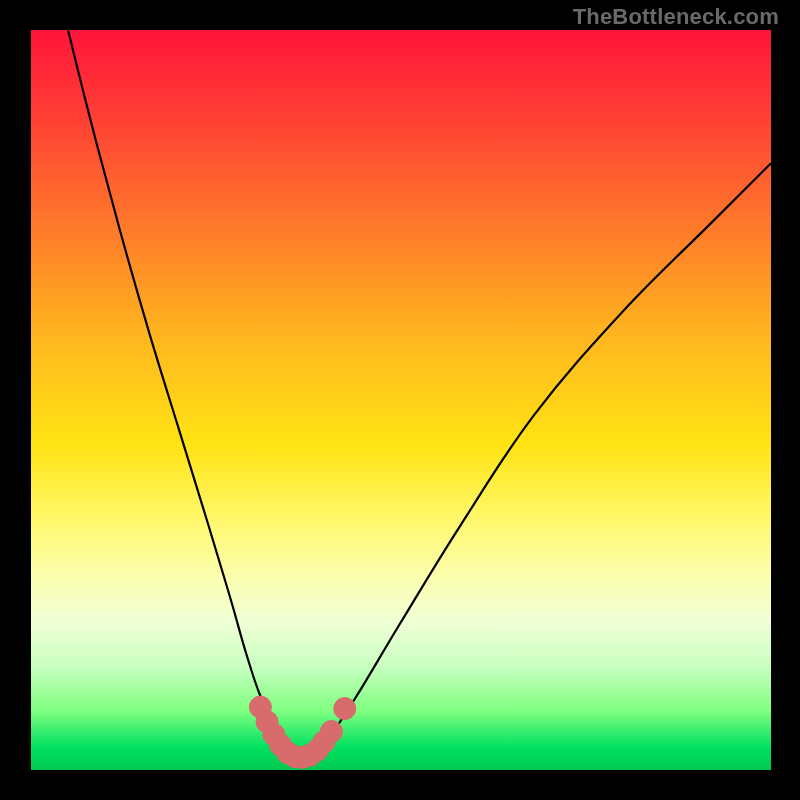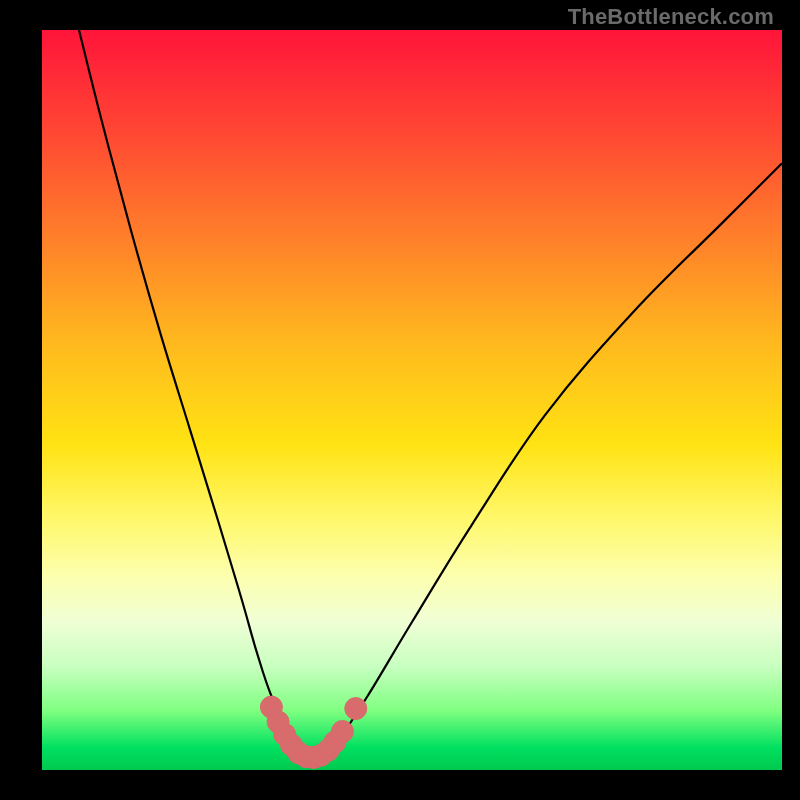--- a/index.html
+++ b/index.html
@@ -5,25 +5,26 @@
   html, body {
     margin: 0;
     padding: 0;
     width: 800px;
     height: 800px;
     background: #000;
     overflow: hidden;
   }
   .frame {
     position: absolute;
-    left: 12px;
+    left: 1px;
     top: 0;
     width: 772px;
     height: 800px;
     background: #000;
+    padding-left: 16px;
   }
   .plot {
     position: absolute;
     left: 30px;
     top: 30px;
     width: 740px;
     height: 740px;
     background: linear-gradient(to bottom,
       #ff143a 0%,
       #ff4034 12%,

